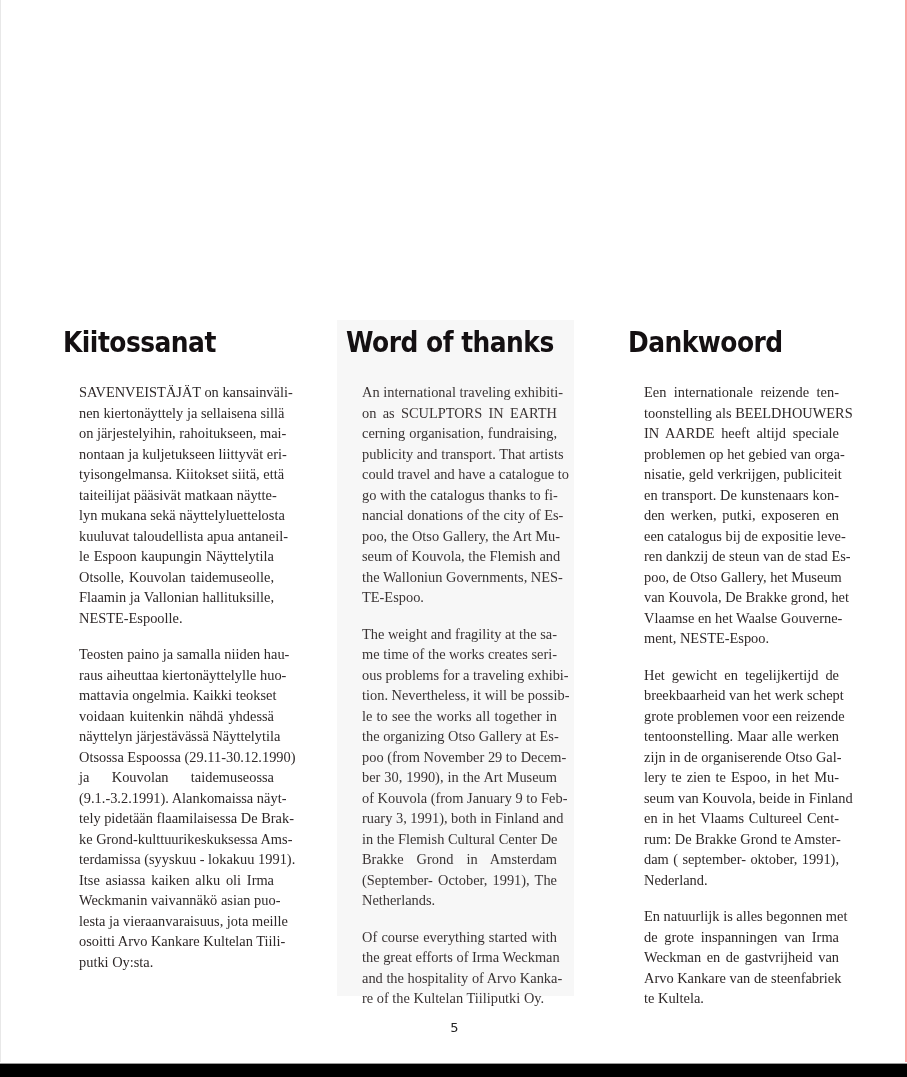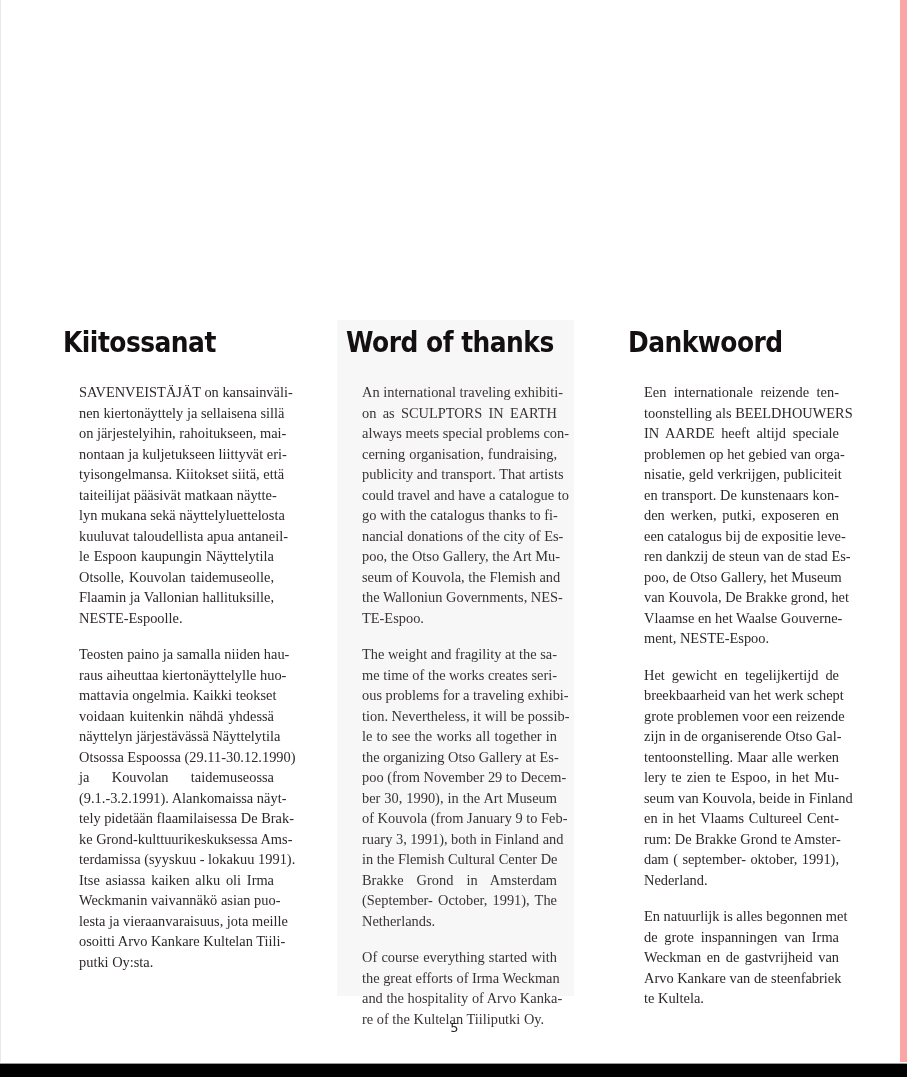--- a/index.html
+++ b/index.html
@@ -15,21 +15,21 @@
       font-family: "Liberation Serif", "DejaVu Serif", serif;
       color: #2a2424;
     }
     .page {
       position: absolute;
       left: 0; top: 0;
       width: 907px;
       height: 1062px;
       background: #ffffff;
       border-left: 1px solid #e8e8e8;
-      border-right: 7px solid #fca5a5;
+      border-right: 2px solid #fca5a5;
       box-sizing: border-box;
     }
     .bottom-bar {
       position: absolute;
       left: 0;
       top: 1063px;
       width: 907px;
       height: 14px;
       background: #000000;
       border-top: 1px solid #9a9a9a;
@@ -132,21 +132,20 @@
         <span class="line">osoitti Arvo Kankare Kultelan Tiili-</span>
         <span class="line last">putki Oy:sta.</span>
       </div>
   </section>
 
   <section class="column col-2">
     <h1 class="heading">Word of thanks</h1>
     <div class="para">
         <span class="line">An international traveling exhibiti-</span>
         <span class="line">on as SCULPTORS IN EARTH</span>
-        <span class="line">always meets special problems con-</span>
         <span class="line">cerning organisation, fundraising,</span>
         <span class="line">publicity and transport. That artists</span>
         <span class="line">could travel and have a catalogue to</span>
         <span class="line">go with the catalogus thanks to fi-</span>
         <span class="line">nancial donations of the city of Es-</span>
         <span class="line">poo, the Otso Gallery, the Art Mu-</span>
         <span class="line">seum of Kouvola, the Flemish and</span>
         <span class="line">the Walloniun Governments, NES-</span>
         <span class="line last">TE-Espoo.</span>
       </div>
@@ -188,22 +187,22 @@
         <span class="line">ren dankzij de steun van de stad Es-</span>
         <span class="line">poo, de Otso Gallery, het Museum</span>
         <span class="line">van Kouvola, De Brakke grond, het</span>
         <span class="line">Vlaamse en het Waalse Gouverne-</span>
         <span class="line last">ment, NESTE-Espoo.</span>
       </div>
     <div class="para">
         <span class="line">Het gewicht en tegelijkertijd de</span>
         <span class="line">breekbaarheid van het werk schept</span>
         <span class="line">grote problemen voor een reizende</span>
+        <span class="line">tentoonstelling. Maar alle werken</span>
         <span class="line">zijn in de organiserende Otso Gal-</span>
-        <span class="line">tentoonstelling. Maar alle werken</span>
         <span class="line">lery te zien te Espoo, in het Mu-</span>
         <span class="line">seum van Kouvola, beide in Finland</span>
         <span class="line">en in het Vlaams Cultureel Cent-</span>
         <span class="line">rum: De Brakke Grond te Amster-</span>
         <span class="line">dam ( september- oktober, 1991),</span>
         <span class="line last">Nederland.</span>
       </div>
     <div class="para">
         <span class="line">En natuurlijk is alles begonnen met</span>
         <span class="line">de grote inspanningen van Irma</span>

